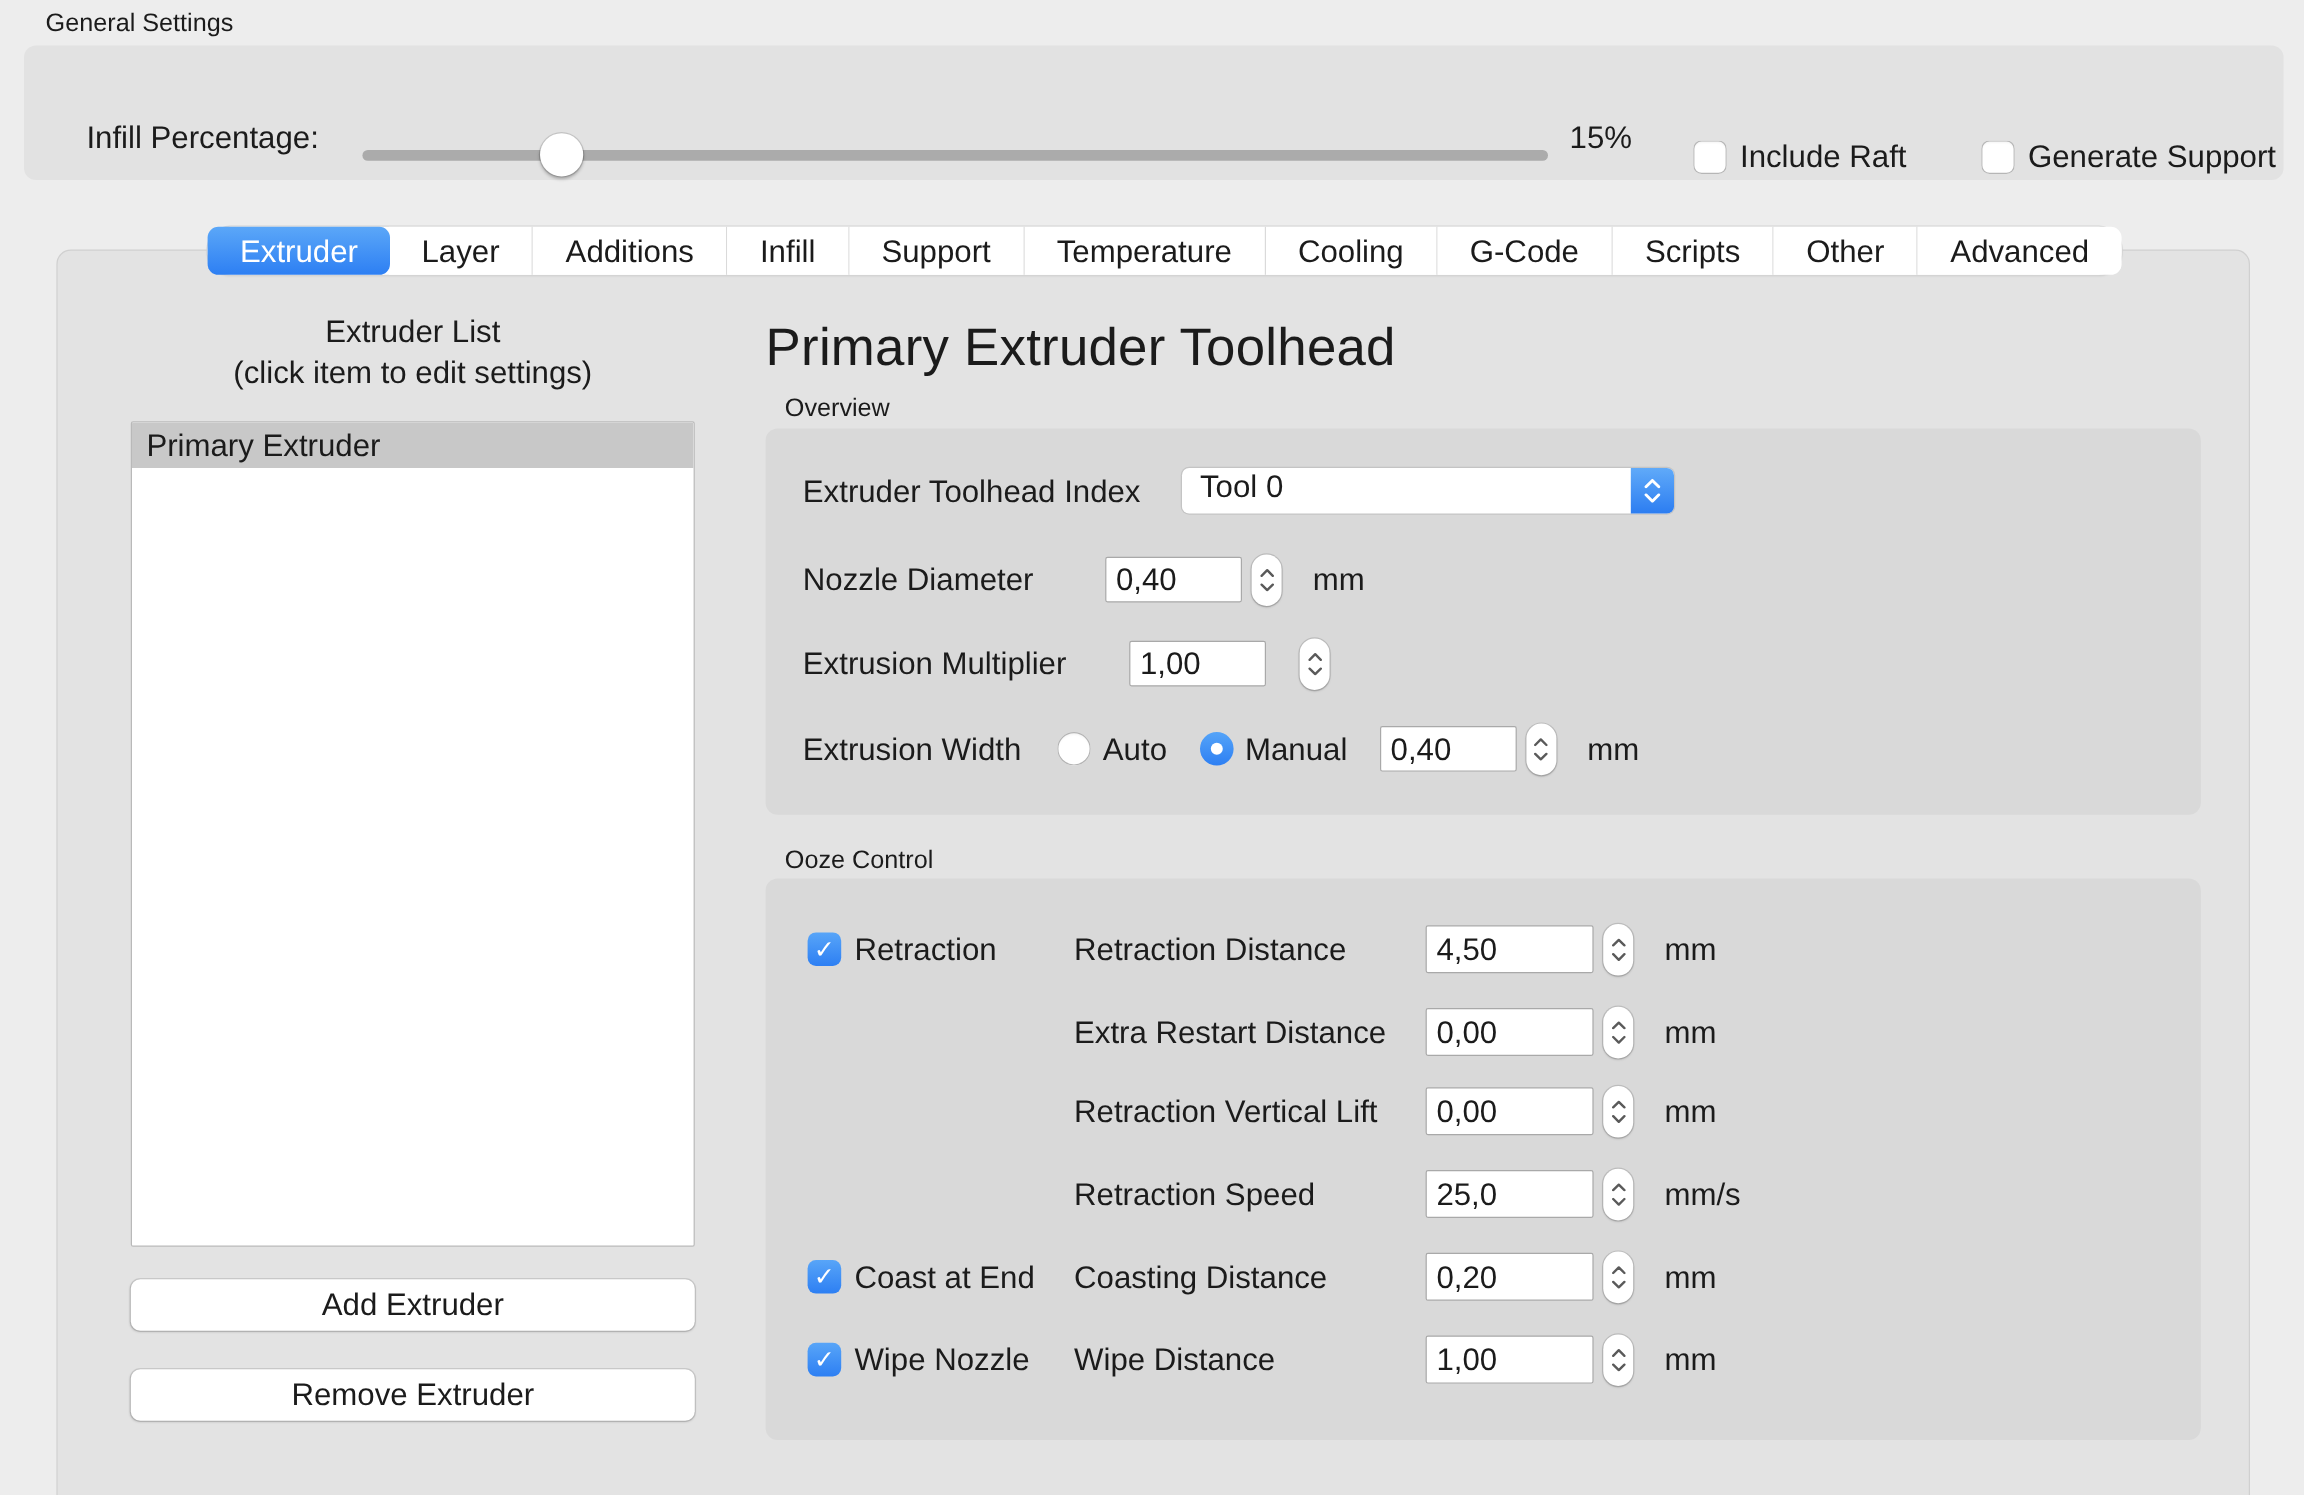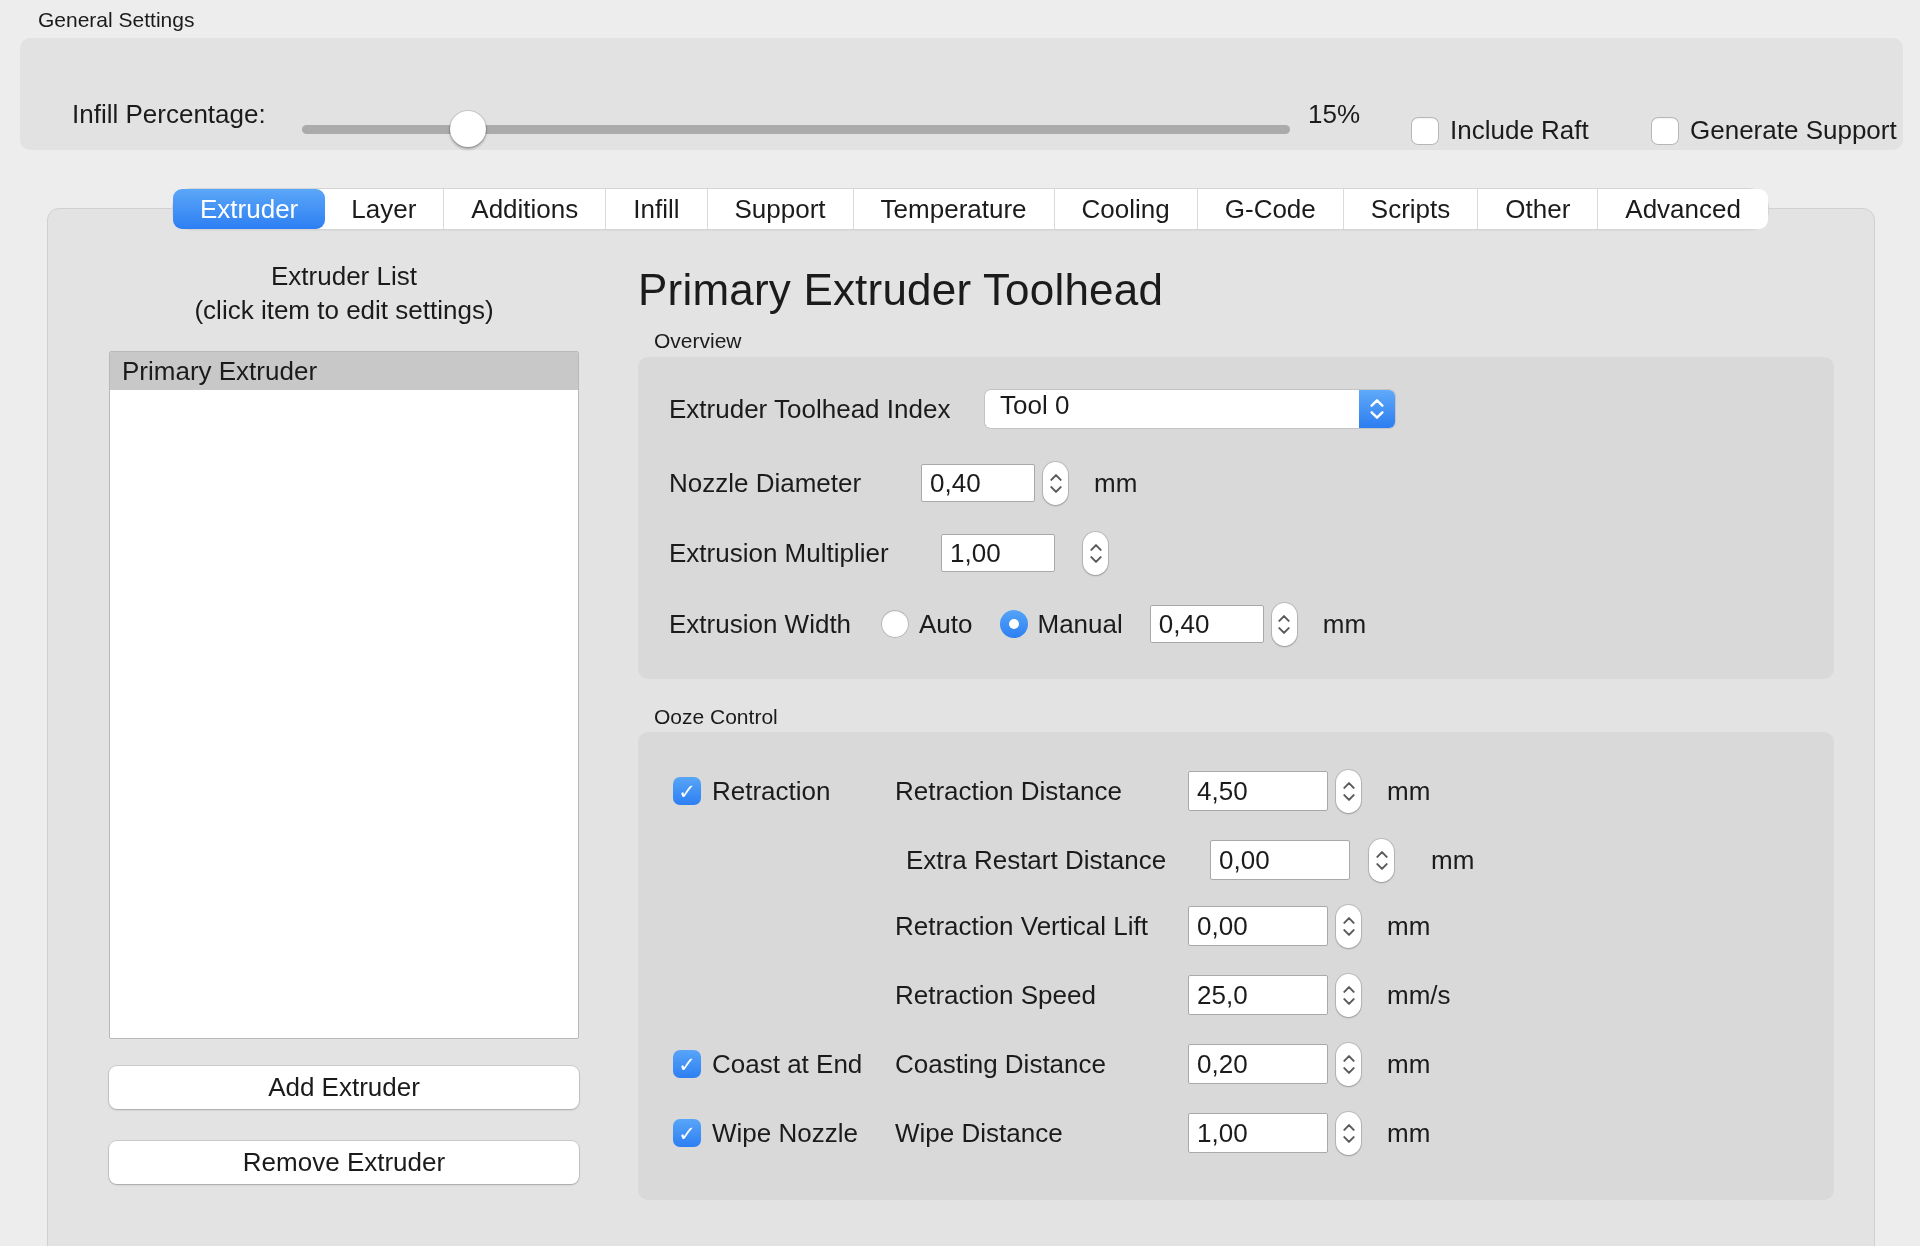--- a/index.html
+++ b/index.html
@@ -140,21 +140,21 @@
   }
   .radio.selected { background:linear-gradient(#55a4f8,#2d7ff3); box-shadow:none; }
   .radio.selected::after {
     content:""; position:absolute; left:9px; top:9px; width:10px; height:10px;
     border-radius:50%; background:#fff;
   }
   .radio-group .lbl { width:auto; }
   .ov-row4 .field { margin-left:0; }
 
   
-  .oz-row1 { top:37px; }  .oz-row2 { top:106px;gap:11px; } .oz-row3 { top:172px; }
+  .oz-row1 { top:37px; }  .oz-row2 { top:106px; } .oz-row3 { top:172px; }
   .oz-row4 { top:241px; } .oz-row5 { top:310px; } .oz-row6 { top:379px; }
   .groupbox.ooze .row { left:35px; }
   .cb-col { display:flex; align-items:center; gap:11px; width:222px; }
   .cb-col .cb-label { font-size:26px; }
   .inner-lbl { width:293px; font-size:26px; }
   .groupbox.ooze .field { width:140px; height:40px; }
 
   .chev { display:block; }
 </style>
 </head>

